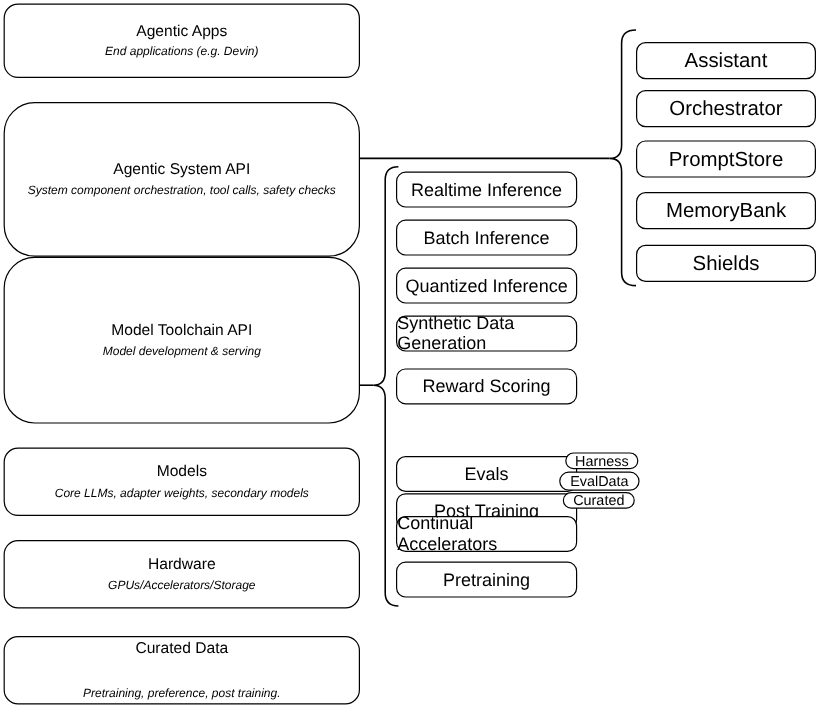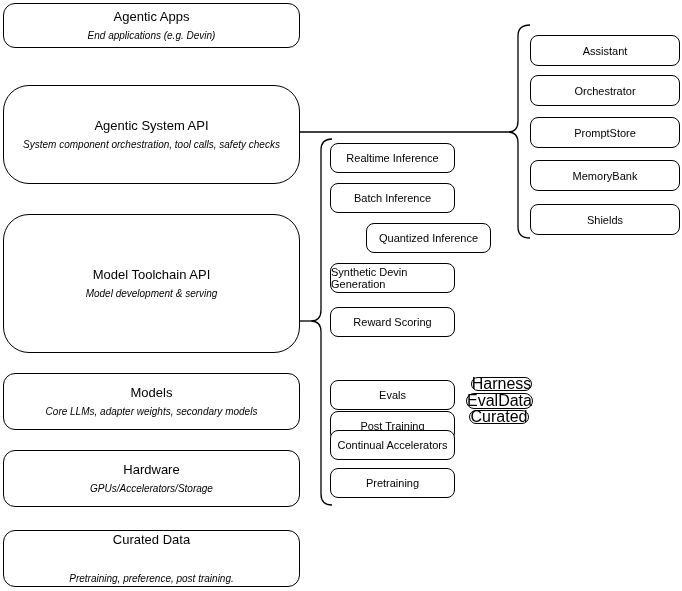--- a/index.html
+++ b/index.html
@@ -38,57 +38,57 @@
     line-height: 1.3;
     margin-top: 3px;
     color: #000000;
     font-style: italic;
   }
   .leftbox  { left: 3px; width: 297px; border-radius: 12px; }
   .bigbox   { left: 3px; width: 297px; border-radius: 26px; }
   .mbox {
     position: absolute;
     left: 330px;
-    width: 125px;
+    width: 151px;
     height: 30px;
     box-sizing: border-box;
     border: 1.3px solid #000000;
     border-radius: 8px;
     background: #ffffff;
     display: flex;
     align-items: center;
     justify-content: center;
-    font-size: 11px;
+    font-size: 15px;
     z-index: 2;
   }
   .rbox {
     position: absolute;
     left: 530px;
     width: 150px;
     height: 31px;
     box-sizing: border-box;
     border: 1.3px solid #000000;
     border-radius: 8px;
     background: #ffffff;
     display: flex;
     align-items: center;
     justify-content: center;
-    font-size: 11px;
+    font-size: 17px;
     z-index: 2;
   }
   .tag {
     position: absolute;
     box-sizing: border-box;
     border: 1.3px solid #000000;
     border-radius: 999px;
     background: #ffffff;
     display: flex;
     align-items: center;
     justify-content: center;
-    font-size: 16px;
+    font-size: 12px;
     line-height: 1;
     z-index: 3;
   }
   #connector-layer {
     position: absolute;
     left: 0;
     top: 0;
     z-index: 1;
   }
 </style>
@@ -101,26 +101,26 @@
 
     <path d="M 300 132 L 508 132" fill="none" stroke="#000000" stroke-width="1.3"></path>
 
     <path d="M 530 25 Q 518 25 518 36 L 518 121 Q 518 132 508 132 Q 518 132 518 143 L 518 227 Q 518 238 530 238" fill="none" stroke="#000000" stroke-width="1.3"></path>
 
     <path d="M 300 321 L 311 321" fill="none" stroke="#000000" stroke-width="1.3"></path>
 
     <path d="M 332 139 Q 321 139 321 150 L 321 310 Q 321 321 311 321 Q 321 321 321 332 L 321 494 Q 321 505 332 505" fill="none" stroke="#000000" stroke-width="1.3"></path>
   </svg>
 
-  <div class="box leftbox" style="top:3px; height:45px;">
+  <div class="box leftbox" style="top:3px; height:62px;">
     <div class="title">Agentic Apps</div>
     <div class="subtitle">End applications (e.g. Devin)</div>
   </div>
 
-  <div class="box bigbox" style="top:85px; height:99px;">
+  <div class="box bigbox" style="top:85px; height:129px;">
     <div class="title">Agentic System API</div>
     <div class="subtitle">System component orchestration, tool calls, safety checks</div>
   </div>
 
   <div class="box bigbox" style="top:214px; height:139px;">
     <div class="title">Model Toolchain API</div>
     <div class="subtitle">Model development &amp; serving</div>
   </div>
 
   <div class="box leftbox" style="top:373px; height:57px;">
@@ -137,25 +137,25 @@
     <div class="title">Curated Data</div>
     <div class="subtitle">Pretraining, preference, post training.</div>
   </div>
 
   <div class="mbox" style="top:143px;">
     <span>Realtime Inference</span>
   </div>
   <div class="mbox" style="top:183px;">
     <span>Batch Inference</span>
   </div>
-  <div class="mbox" style="top:223px;margin-left:36px;">
+  <div class="mbox" style="top:223px;">
     <span>Quantized Inference</span>
   </div>
   <div class="mbox" style="top:263px;">
-    <span>Synthetic Devin Generation</span>
+    <span>Synthetic Data Generation</span>
   </div>
   <div class="mbox" style="top:307px;">
     <span>Reward Scoring</span>
   </div>
   <div class="mbox" style="top:368px;margin-top:43px;">
     <span>Post Training</span>
   </div>
   <div class="mbox" style="top:380px;">
     <span>Evals</span>
   </div>

